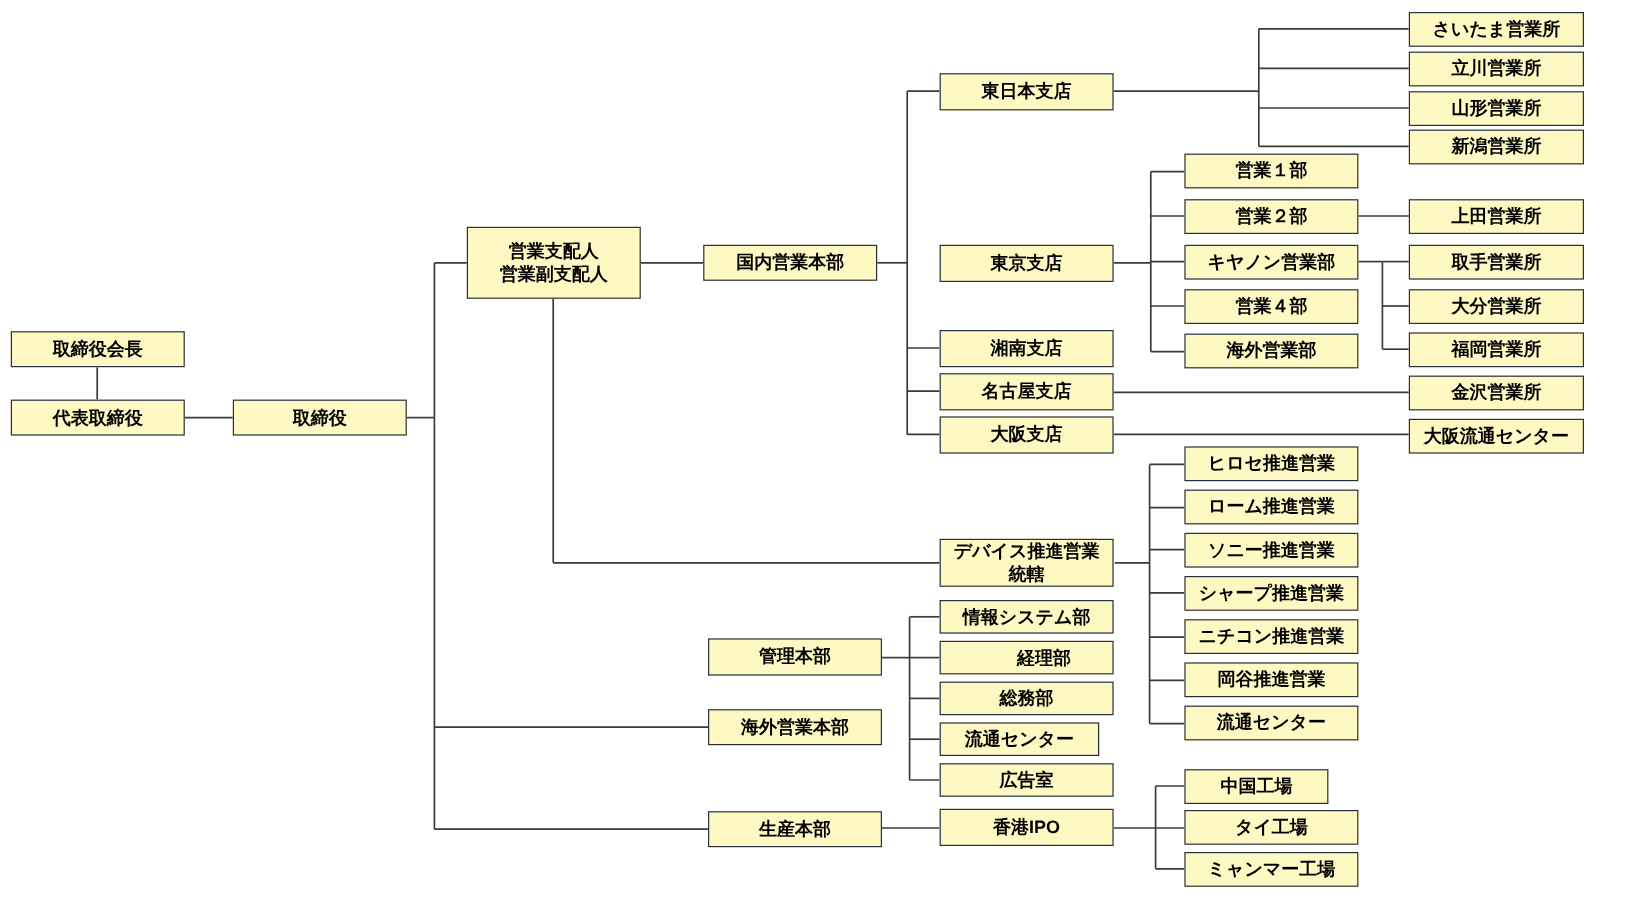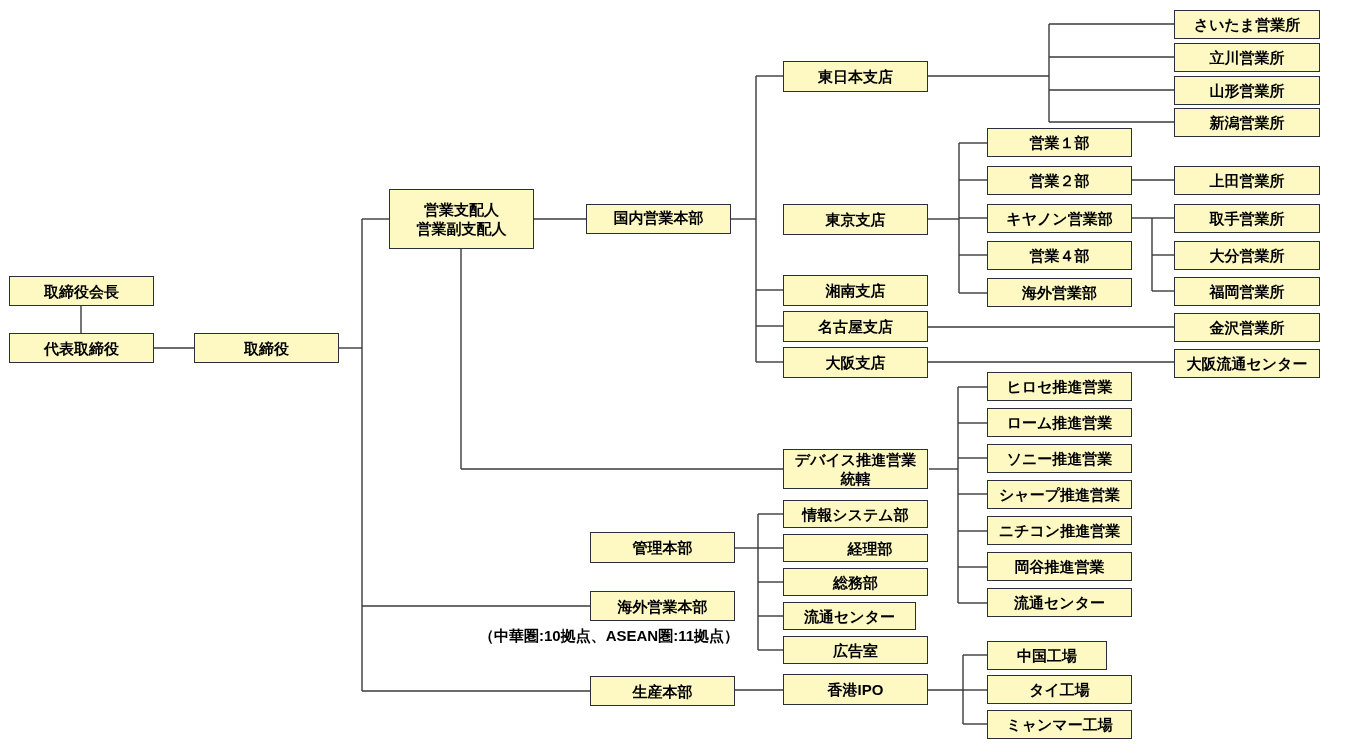--- a/index.html
+++ b/index.html
@@ -101,21 +101,20 @@
       <line x1="758" y1="582" x2="783" y2="582" stroke="#3a3a3a" stroke-width="1.4"></line>
       <line x1="758" y1="616" x2="783" y2="616" stroke="#3a3a3a" stroke-width="1.4"></line>
       <line x1="758" y1="650" x2="783" y2="650" stroke="#3a3a3a" stroke-width="1.4"></line>
       <line x1="735" y1="690" x2="783" y2="690" stroke="#3a3a3a" stroke-width="1.4"></line>
       <line x1="928" y1="690" x2="963" y2="690" stroke="#3a3a3a" stroke-width="1.4"></line>
       <line x1="963" y1="655" x2="963" y2="724" stroke="#3a3a3a" stroke-width="1.4"></line>
       <line x1="963" y1="655" x2="987" y2="655" stroke="#3a3a3a" stroke-width="1.4"></line>
       <line x1="963" y1="690" x2="987" y2="690" stroke="#3a3a3a" stroke-width="1.4"></line>
       <line x1="963" y1="724" x2="987" y2="724" stroke="#3a3a3a" stroke-width="1.4"></line>
     </svg>
-  <div class="annotation" style="left: 468px; top: 627px; width: 282px;">（中華圏:10拠点、ASEAN圏:11拠点）</div>
 <div class="node" style="left: 9px; top: 276px; width: 145px; height: 30px; text-align: right;">取締役会長</div>
     <div class="node" style="left: 9px; top: 333px; width: 145px; height: 30px;">代表取締役</div>
     <div class="node" style="left: 194px; top: 333px; width: 145px; height: 30px;">取締役</div>
     <div class="node" style="left: 389px; top: 189px; width: 145px; height: 60px;">営業支配人
 営業副支配人</div>
     <div class="node" style="left: 586px; top: 204px; width: 145px; height: 30px; font-family: Liberation Mono, monospace;">国内営業本部</div>
     <div class="node" style="left: 590px; top: 532px; width: 145px; height: 31px;">管理本部</div>
     <div class="node" style="left: 590px; top: 591px; width: 145px; height: 30px;">海外営業本部</div>
     <div class="node" style="left: 590px; top: 676px; width: 145px; height: 30px;">生産本部</div>
     <div class="node" style="left: 783px; top: 61px; width: 145px; height: 31px;">東日本支店</div>

